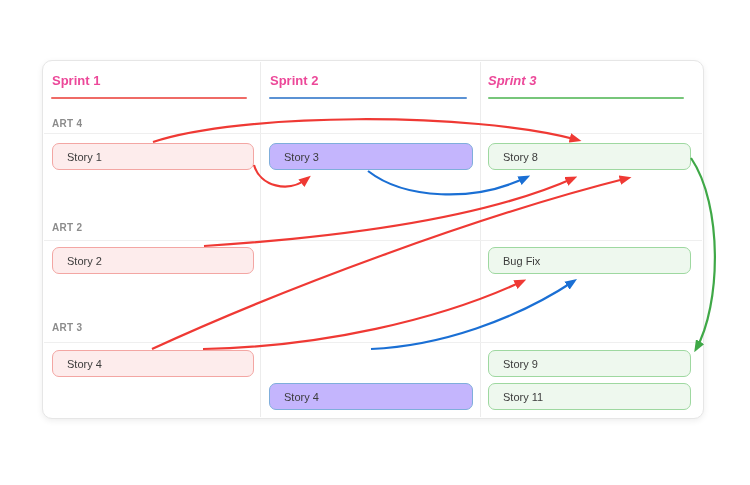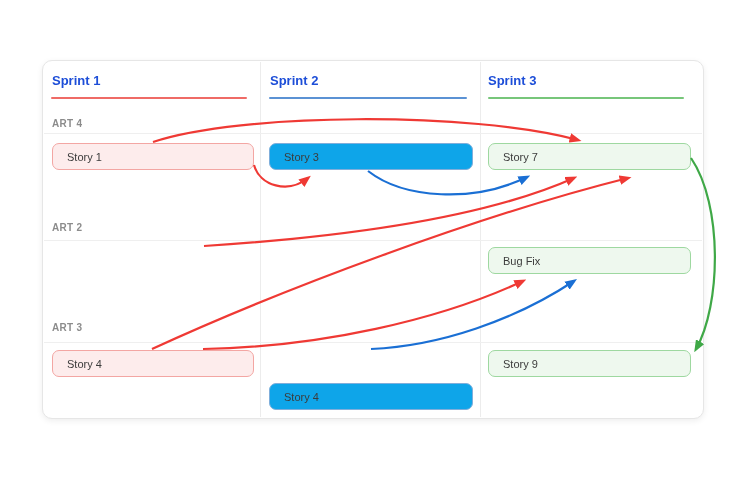--- a/index.html
+++ b/index.html
@@ -14,46 +14,46 @@
 
   .vdivider { position: absolute; top: 1px; bottom: 1px; width: 1px; background: #ececec; }
   .vdivider.v1 { left: 217px; }
   .vdivider.v2 { left: 437px; }
   .hdivider { position: absolute; left: 1px; right: 1px; height: 1px; background: #efefef; }
   .hdivider.h1 { top: 72px; }
   .hdivider.h2 { top: 179px; }
   .hdivider.h3 { top: 281px; }
 
   .sprint-title {
-    position: absolute; top: 12px; font-size: 13px; font-weight: bold; color: #1d4ed8;
+    position: absolute; top: 12px; font-size: 13px; font-weight: bold; color: #ec4899;
   }
   .sprint-title.s1 { left: 9px; }
   .sprint-title.s2 { left: 227px; }
-  .sprint-title.s3 { left: 445px; }
+  .sprint-title.s3 { left: 445px; font-style: italic; }
 
   .underline { position: absolute; top: 36px; height: 2px; border-radius: 1px; }
   .underline.s1 { left: 8px;   width: 196px; background: #ef6b66; }
   .underline.s2 { left: 226px; width: 198px; background: #5b92d4; }
   .underline.s3 { left: 445px; width: 196px; background: #77c67a; }
 
   .art-label {
     position: absolute; left: 9px; font-size: 10px; font-weight: bold;
     color: #8c8c8c; letter-spacing: 0.3px;
   }
   .art-label.a1 { top: 57px; }
   .art-label.a2 { top: 161px; }
   .art-label.a3 { top: 261px; }
 
   .card {
     position: absolute; height: 27px; border-radius: 7px;
     display: flex; align-items: center; padding-left: 14px;
     font-size: 11px; color: #3c3c3c; cursor: pointer;
   }
   .card.red   { background: #fdecec; border: 1px solid #f3a6a3; }
-  .card.blue  { background: #0ea5e9; border: 1px solid #7faedb; }
+  .card.blue  { background: #c4b5fd; border: 1px solid #7faedb; }
   .card.green { background: #eef8ee; border: 1px solid #9ed8a0; }
 
   .c-col1 { left: 9px;   width: 202px; }
   .c-col2 { left: 226px; width: 204px; }
   .c-col3 { left: 445px; width: 203px; }
   .r1  { top: 82px; }
   .r2  { top: 186px; }
   .r3a { top: 289px; }
   .r3b { top: 322px; }
 
@@ -85,35 +85,41 @@
   <div class="art-label a2">ART 2</div>
   <div class="art-label a3">ART 3</div>
 
   <div class="card red c-col1 r1">
     <span>Story 1</span>
   </div>
   <div class="card blue c-col2 r1">
     <span>Story 3</span>
   </div>
   <div class="card green c-col3 r1">
-    <span>Story 7</span>
+    <span>Story 8</span>
   </div>
 
+  <div class="card red c-col1 r2">
+    <span>Story 2</span>
+  </div>
   <div class="card green c-col3 r2">
     <span>Bug Fix</span>
   </div>
 
   <div class="card red c-col1 r3a">
     <span>Story 4</span>
   </div>
   <div class="card blue c-col2 r3b">
     <span>Story 4</span>
   </div>
   <div class="card green c-col3 r3a">
     <span>Story 9</span>
+  </div>
+  <div class="card green c-col3 r3b">
+    <span>Story 11</span>
   </div>
 </div>
 
 <svg class="arrow-layer" width="750" height="485" viewBox="0 0 750 485" xmlns="http://www.w3.org/2000/svg">
   <defs>
     <marker id="ah-red" viewBox="0 0 10 8" refX="7" refY="4" markerWidth="12" markerHeight="10" markerUnits="userSpaceOnUse" orient="auto">
       <path d="M0,0 L10,4 L0,8 Z" fill="#ef3934"></path>
     </marker>
     <marker id="ah-blue" viewBox="0 0 10 8" refX="7" refY="4" markerWidth="12" markerHeight="10" markerUnits="userSpaceOnUse" orient="auto">
       <path d="M0,0 L10,4 L0,8 Z" fill="#1a6fd4"></path>

